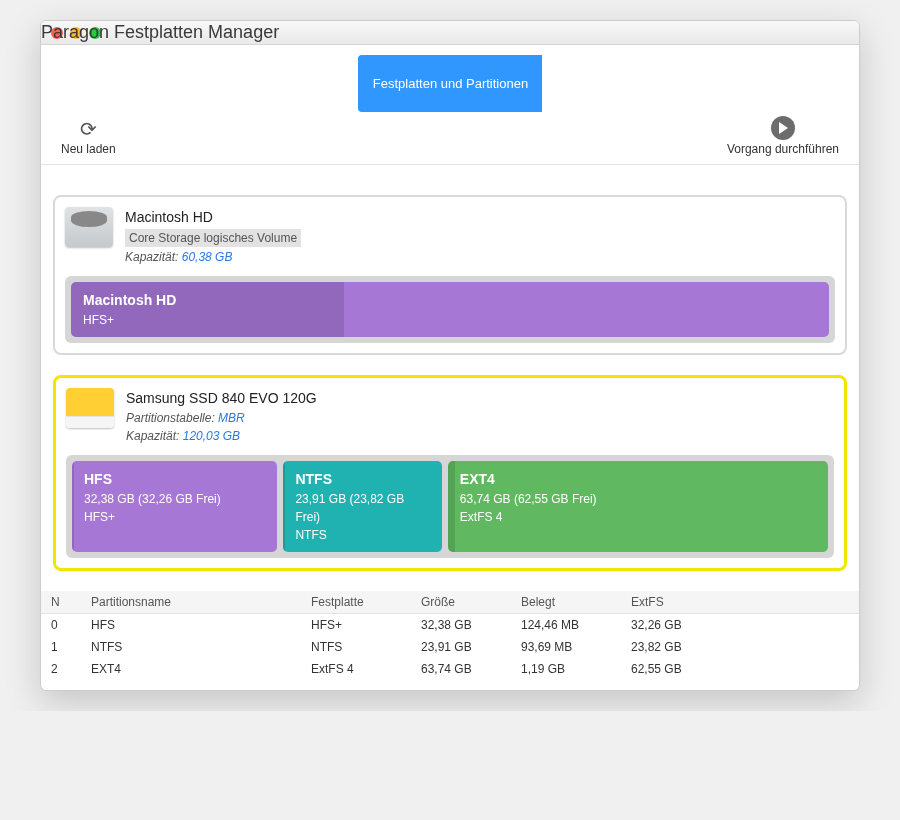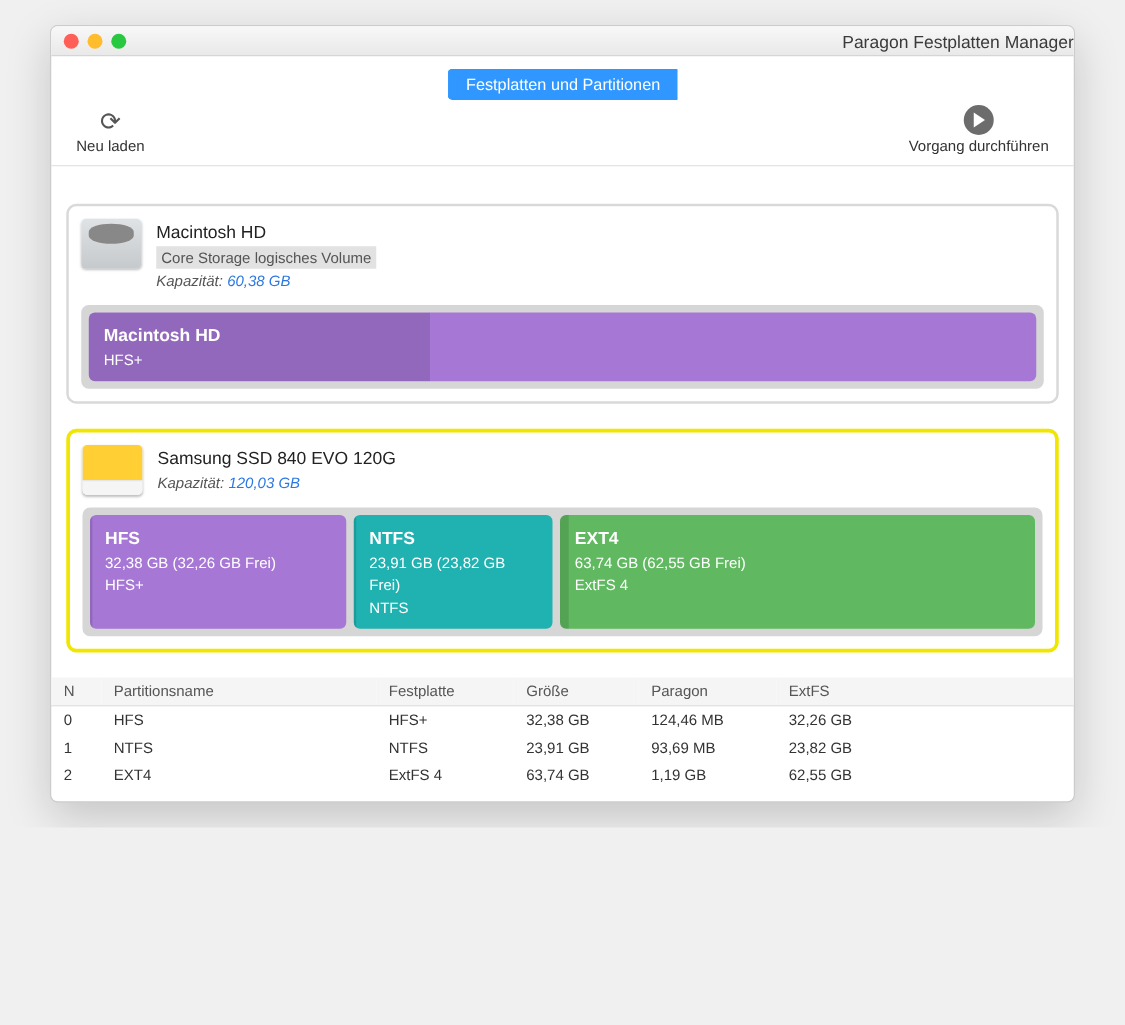--- a/index.html
+++ b/index.html
@@ -36,32 +36,32 @@
   }
   .dot {
     width: 12px; height: 12px; border-radius: 50%;
   }
   .dot.red { background: #ff5f57; }
   .dot.yellow { background: #ffbd2e; }
   .dot.green { background: #28c940; }
   .title {
     position: absolute;
     left: 0; right: 0;
-    text-align: right;
-    font-size: 14px;
+    text-align: left;
+    font-size: 18px;
     color: #3a3a3a;
   }
   .tabbar {
     display: flex;
     justify-content: center;
     padding: 10px 0 0;
   }
   .tab {
     border: 1px solid #bdbdbd;
-    padding: 4px 14px;
+    padding: 20px 14px;
     font-size: 13px;
     background: #fff;
     color: #333;
     cursor: pointer;
   }
   .tab.active {
     background: #2f97ff;
     color: #fff;
     border-color: #2f97ff;
   }
@@ -321,20 +321,24 @@
 
     <div class="disk-panel selected">
       <div class="disk-header">
         <div class="disk-icon external">
           <div class="top"></div>
             <div class="bot"></div>
         </div>
         <div class="disk-info">
           <div class="disk-name">Samsung SSD 840 EVO 120G</div>
           <div class="disk-cap">
+            <span>Partitionstabelle:</span>
+            <span class="value">MBR</span>
+          </div>
+          <div class="disk-cap">
             <span>Kapazität:</span>
             <span class="value">120,03 GB</span>
           </div>
         </div>
       </div>
       <div class="part-bar">
         <div class="partition part-purple" style="flex:27">
           <div class="fill" style="width:1%"></div>
           <div class="pname">HFS</div>
           <div>32,38 GB (32,26 GB Frei)</div>
@@ -358,21 +362,21 @@
 
 
   <div class="table-wrap">
     <table>
       <thead>
         <tr>
           <th style="width:40px">N</th>
           <th style="width:220px">Partitionsname</th>
           <th style="width:110px">Festplatte</th>
           <th style="width:100px">Größe</th>
-          <th style="width:110px">Paragon</th>
+          <th style="width:110px">Belegt</th>
           <th>ExtFS</th>
         </tr>
       </thead>
       <tbody id="tbody">
           <tr>
             <td>0</td>
             <td>HFS</td>
             <td>HFS+</td>
             <td>32,38 GB</td>
             <td>124,46 MB</td>

